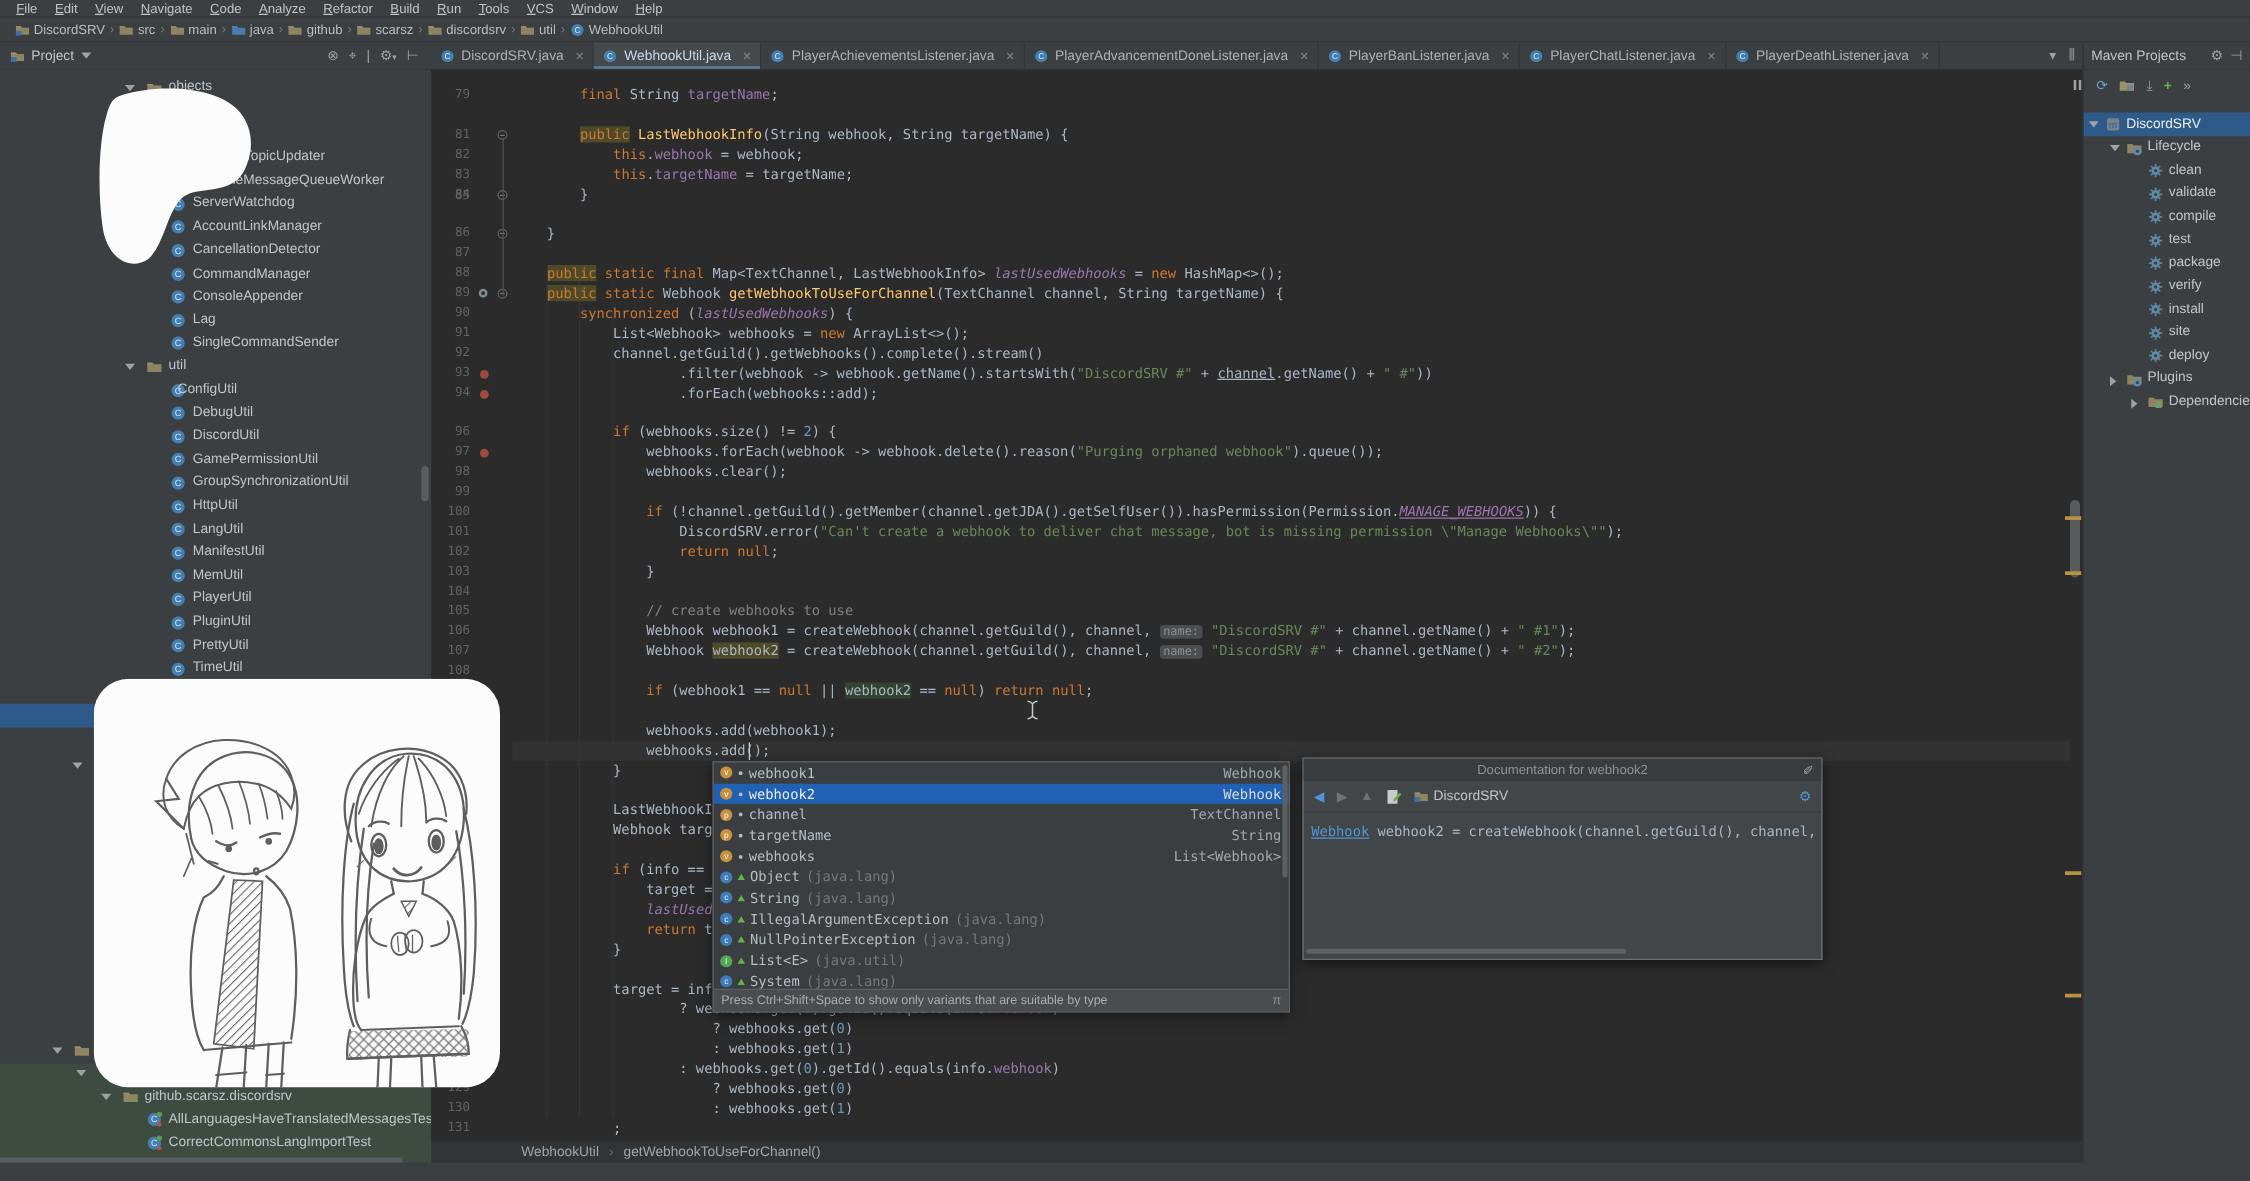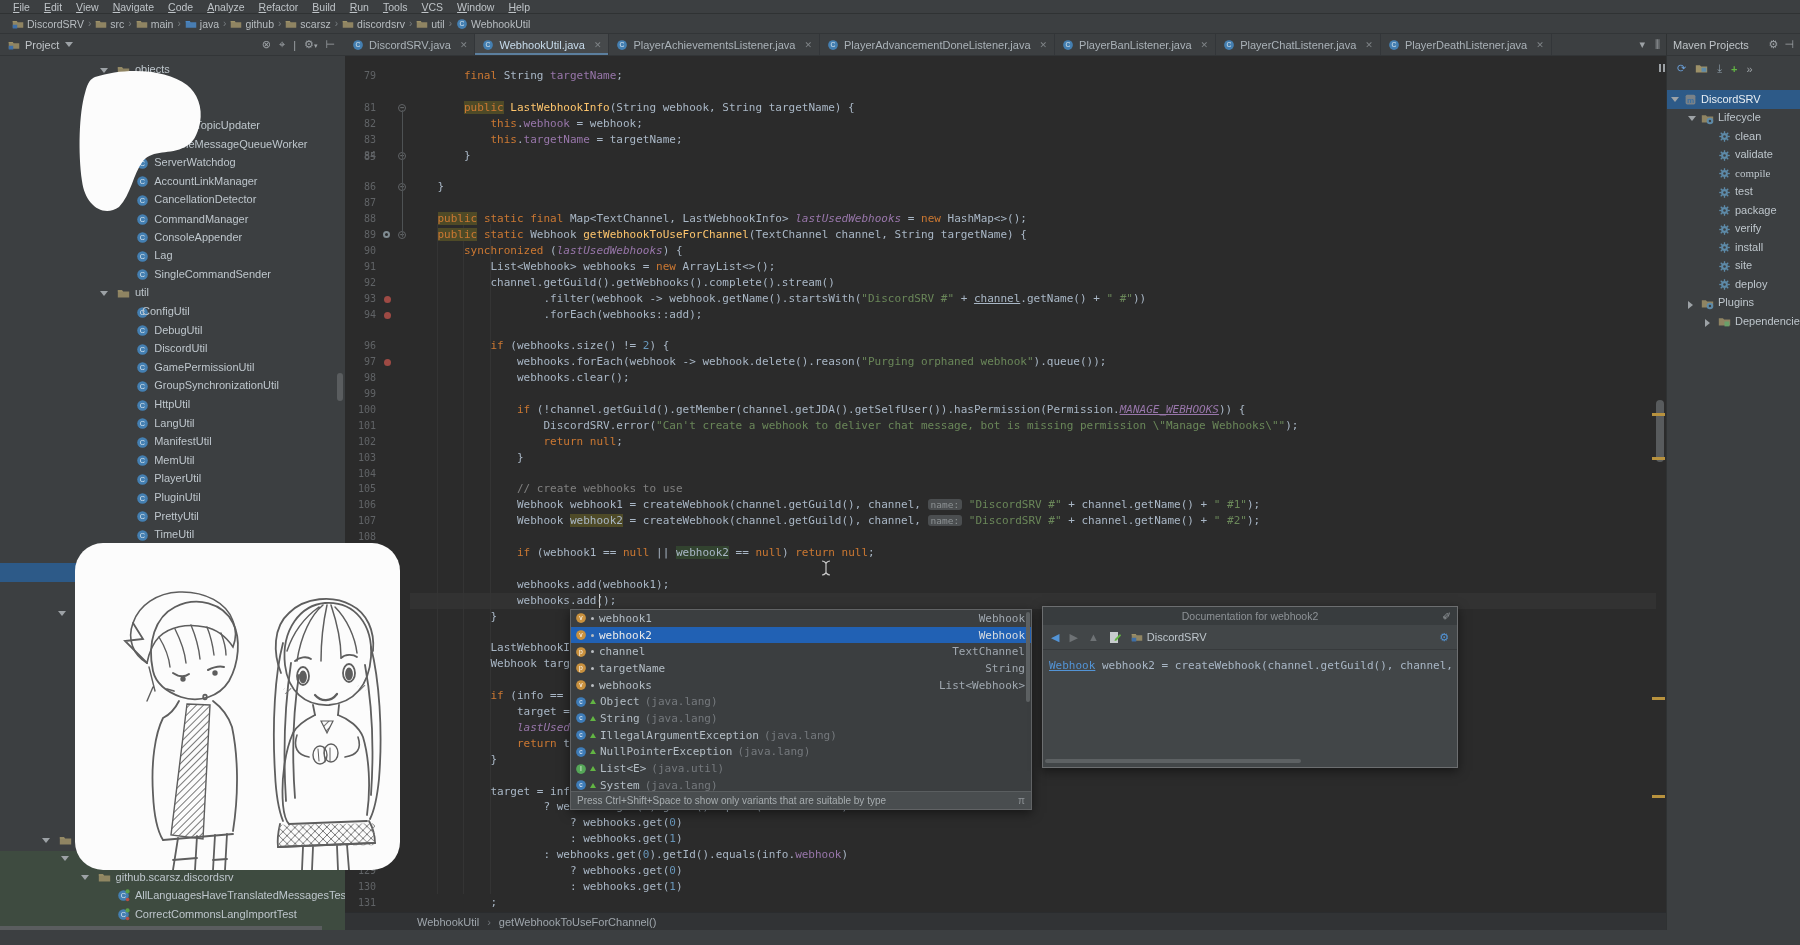--- a/index.html
+++ b/index.html
@@ -614,21 +614,21 @@
             <line x1="8" y1="1.5" x2="8" y2="4"></line>
             <line x1="8" y1="12" x2="8" y2="14.5"></line>
             <line x1="1.5" y1="8" x2="4" y2="8"></line>
             <line x1="12" y1="8" x2="14.5" y2="8"></line>
             <line x1="3.4" y1="3.4" x2="5.2" y2="5.2"></line>
             <line x1="10.8" y1="10.8" x2="12.6" y2="12.6"></line>
             <line x1="12.6" y1="3.4" x2="10.8" y2="5.2"></line>
             <line x1="3.4" y1="12.6" x2="5.2" y2="10.8"></line>
           </g>
         </svg>
-        <span style="position: absolute; left: 68px; top: 2.5px; font-family: Liberation Serif, serif;">compile</span>
+        <span style="position: absolute; left: 68px; top: 2.5px;">compile</span>
       </div>
       <div class="mrow" style="left: 0px; top: 126.5px; width: 134px;">
         <svg width="13" height="13" viewBox="0 0 16 16" style="position: absolute; left: 51px; top: 3px;">
           <circle cx="8" cy="8" r="4.2" fill="#5d8aa8"></circle>
           <circle cx="8" cy="8" r="1.6" fill="#3c3f41"></circle>
           <g stroke="#5d8aa8" stroke-width="1.6">
             <line x1="8" y1="1.5" x2="8" y2="4"></line>
             <line x1="8" y1="12" x2="8" y2="14.5"></line>
             <line x1="1.5" y1="8" x2="4" y2="8"></line>
             <line x1="12" y1="8" x2="14.5" y2="8"></line>

